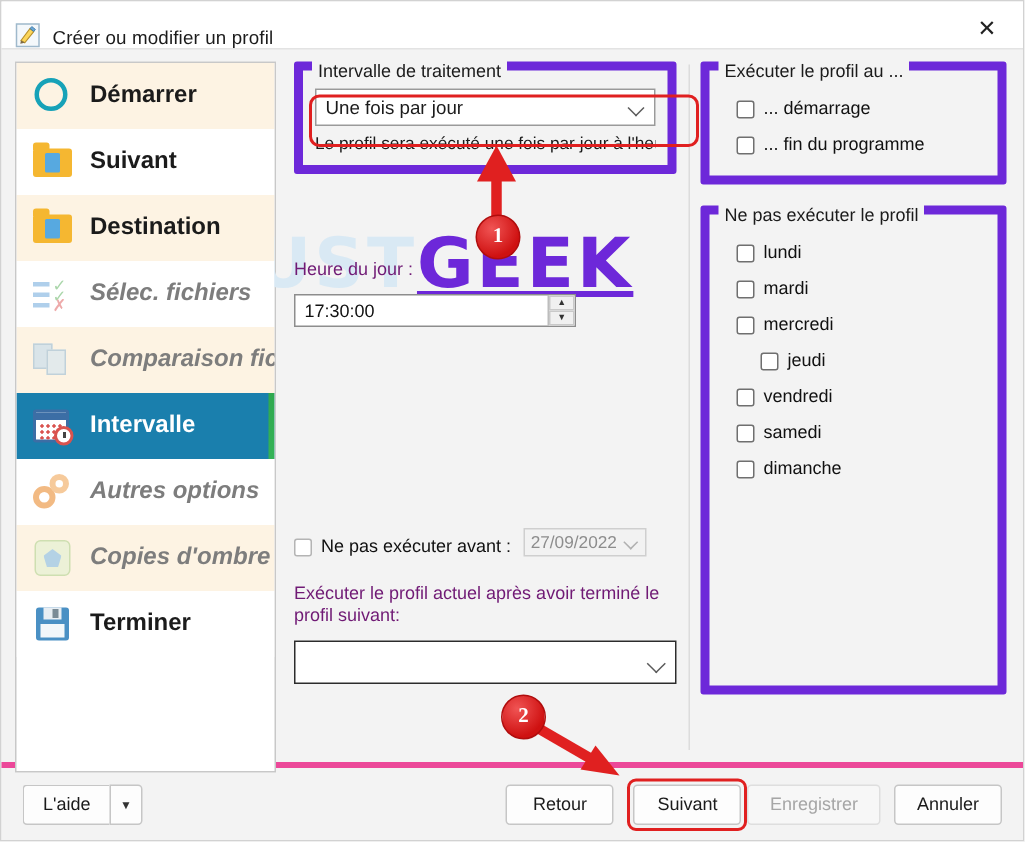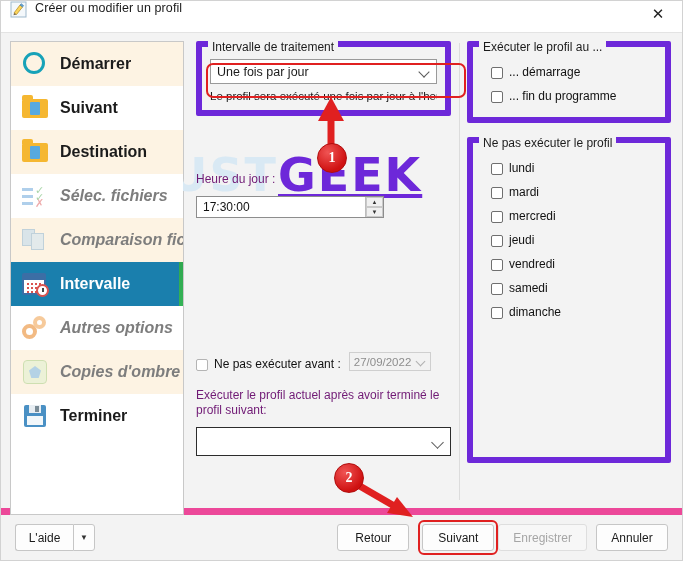--- a/index.html
+++ b/index.html
@@ -15,21 +15,21 @@
     position:absolute;inset:0;
     background:#f6f6f6;
     border:1px solid #d2d2d2;
     box-sizing:border-box;
     display:flex;flex-direction:column;
   }
   
   #titlebar{
     height:31px;flex:0 0 31px;
     background:#ffffff;
-    display:flex;align-items:flex-start;
+    display:flex;align-items:flex-end;
     padding:0 6px 0 9px;
     box-sizing:border-box;
   }
   #titlebar .ticon{
     width:17px;height:17px;flex:0 0 17px;margin-right:8px;
     position:relative;
   }
   #title-text{font-size:12.5px;color:#1b1b1b;letter-spacing:.1px;}
   #close-btn{
     margin-left:auto;width:36px;height:26px;
@@ -183,21 +183,21 @@
   }
   .combo2 .chev{margin-left:auto;width:12px;height:12px;position:relative;}
   .combo2 .chev::after{content:"";position:absolute;left:1px;top:2px;width:8px;height:8px;
     border-left:1.6px solid #5a5a5a;border-bottom:1.6px solid #5a5a5a;transform:rotate(-45deg);}
   
   #footer{
     flex:0 0 52px;height:52px;
     display:flex;align-items:center;
     padding:0 14px;box-sizing:border-box;
     background:#f3f3f3;
-    border-top:7px solid #ec4899;
+    border-top:4px solid #ec4899;
   }
   .btn{
     height:27px;min-width:72px;padding:0 14px;
     background:#fdfdfd;border:1px solid #c6c6c6;border-radius:3px;
     display:flex;align-items:center;justify-content:center;
     font-size:12px;color:#1b1b1b;box-sizing:border-box;
   }
   .btn.dis{color:#a6a6a6;border-color:#dedede;background:#f7f7f7;}
   #help-btn{display:flex;align-items:stretch;}
   #help-btn .main{border-right:none;border-radius:3px 0 0 3px;min-width:58px;padding:0 10px;}
@@ -419,21 +419,21 @@
             <span>lundi</span>
           </div>
           <div class="cbrow" style="margin:0 0 10px 8px">
             <span class="cbox"></span>
             <span>mardi</span>
           </div>
           <div class="cbrow" style="margin:0 0 10px 8px">
             <span class="cbox"></span>
             <span>mercredi</span>
           </div>
-          <div class="cbrow" style="margin:0 0 10px 8px">
+          <div class="cbrow" style="margin:0 0 10px 24px">
             <span class="cbox"></span>
             <span>jeudi</span>
           </div>
           <div class="cbrow" style="margin:0 0 10px 8px">
             <span class="cbox"></span>
             <span>vendredi</span>
           </div>
           <div class="cbrow" style="margin:0 0 10px 8px">
             <span class="cbox"></span>
             <span>samedi</span>

